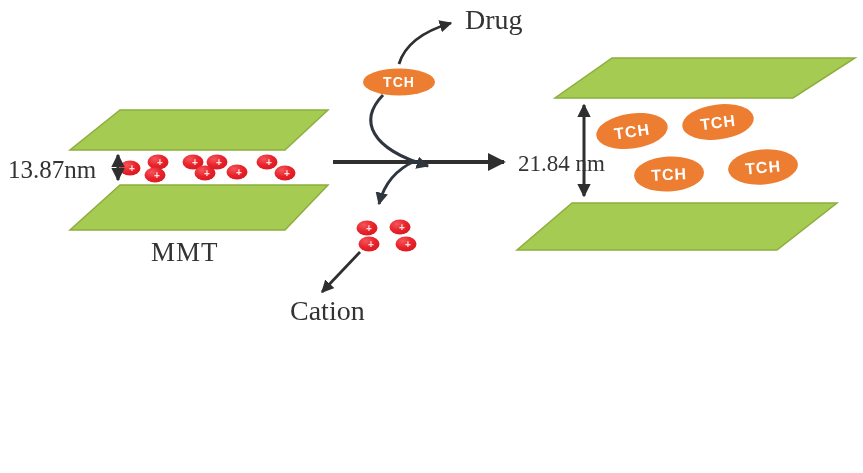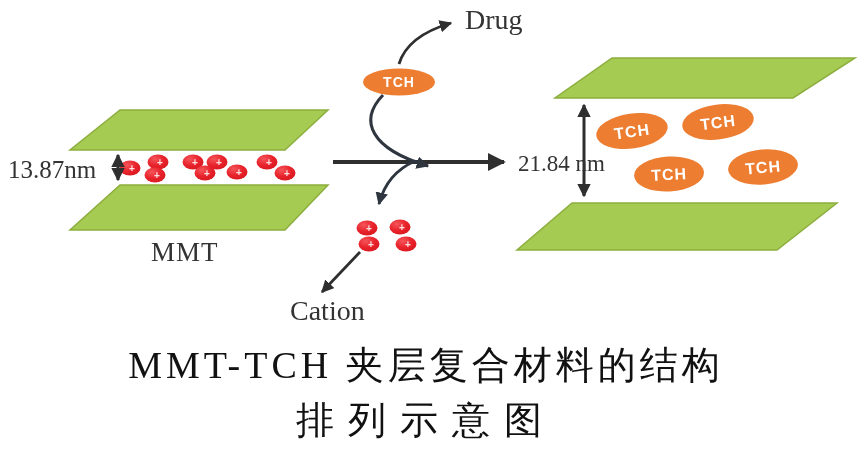--- a/index.html
+++ b/index.html
@@ -161,18 +161,14 @@
       </g>
 
       <g stroke="#2f2f2f" stroke-width="3">
         <line x1="584" y1="150" x2="584" y2="105" marker-end="url(#ah)"></line>
         <line x1="584" y1="150" x2="584" y2="196" marker-end="url(#ah)"></line>
       </g>
       <text class="svg-label" x="518" y="171" font-size="23">21.84 nm</text>
     </g>
   </svg>
 
-  <div id="caption">
-    <div class="caption-line1">MMT-TCH 夹层复合材料的结构</div>
-    <div class="caption-line2">排列示意图</div>
-  </div>
 
 </div>
 
 </body></html>

